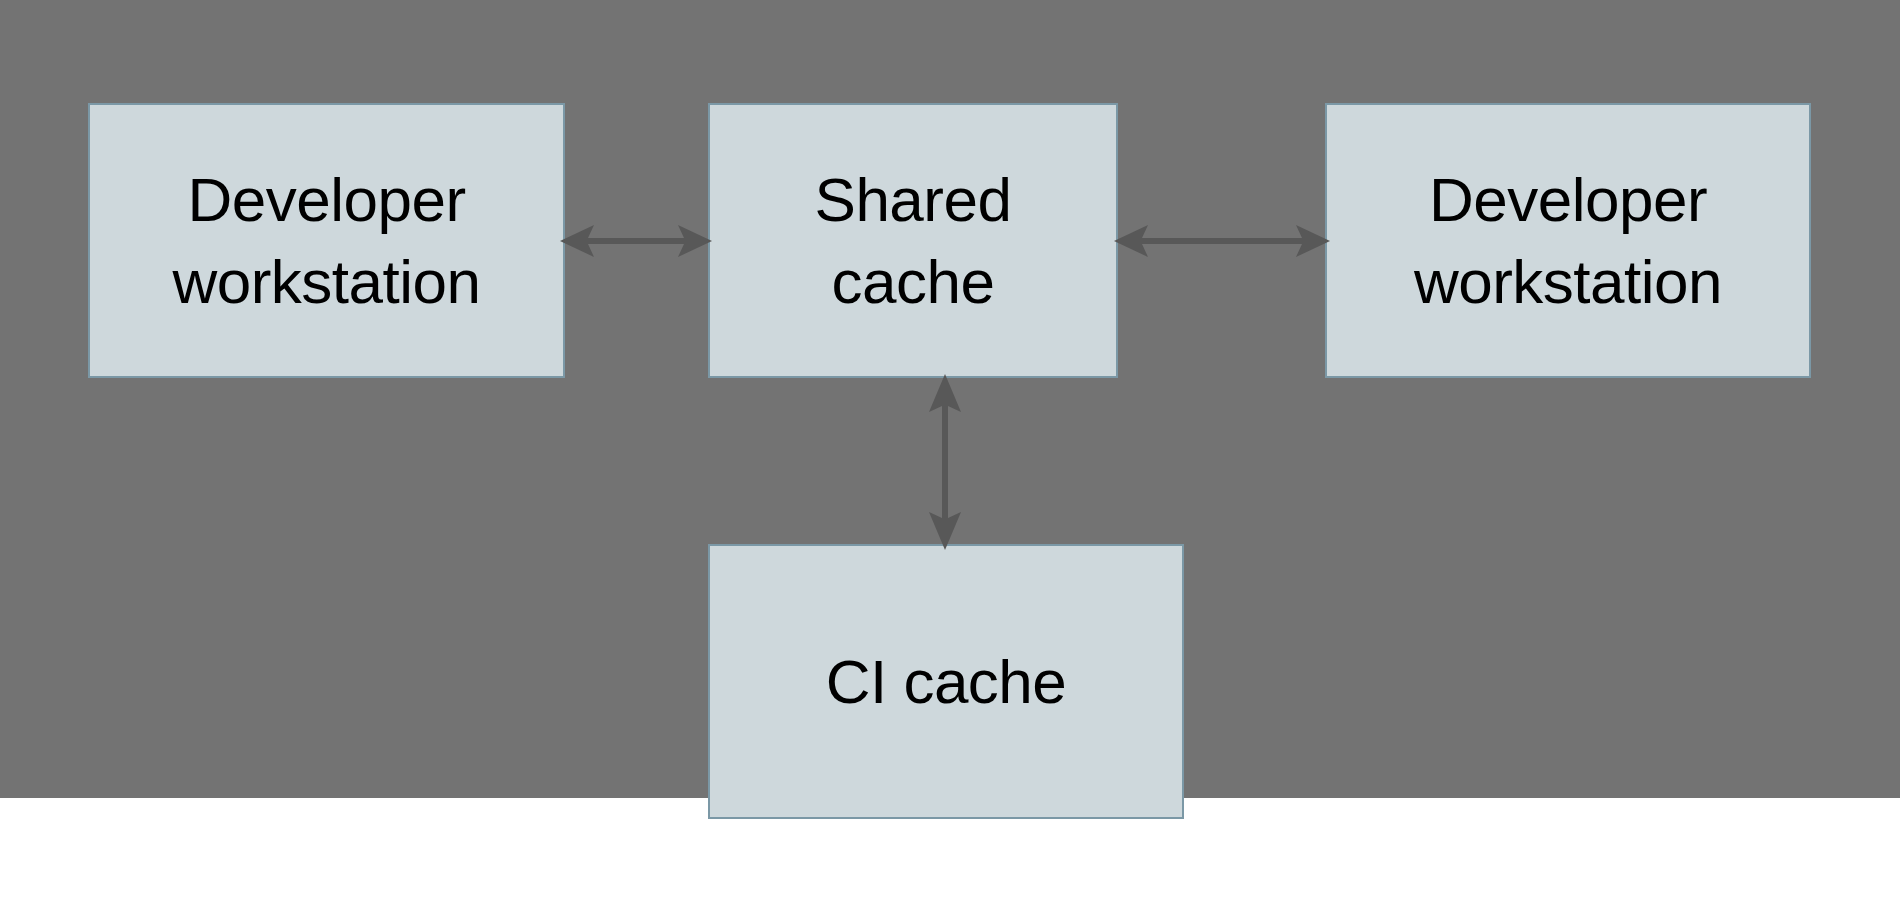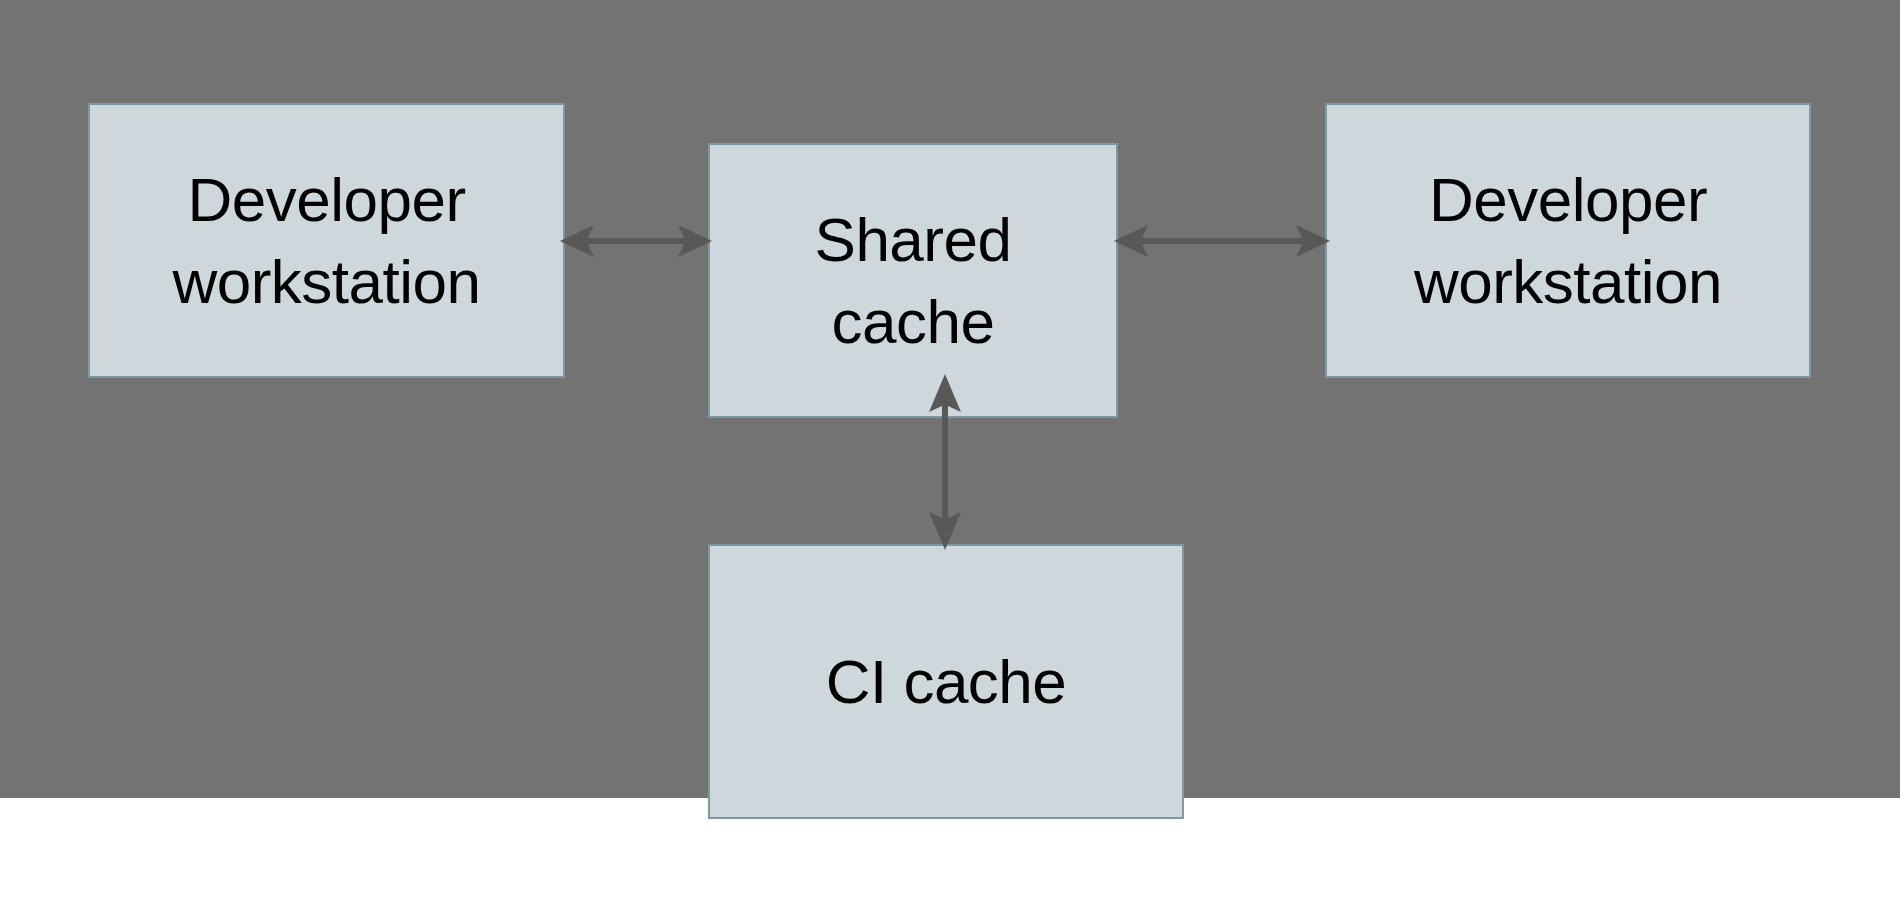--- a/index.html
+++ b/index.html
@@ -33,21 +33,21 @@
     font-family: "Liberation Sans", sans-serif;
     font-size: 62px;
     line-height: 1.32;
     color: #000000;
     font-weight: 400;
     letter-spacing: -0.5px;
     white-space: pre-line;
     padding: 0 6px;
   }
   #node-dev-left  { left: 88px;   top: 103px; width: 477px; height: 275px; }
-  #node-shared    { left: 708px;  top: 103px; width: 410px; height: 275px; margin-top: 40px; }
+  #node-shared    { left: 708px;  top: 103px; width: 410px; height: 275px; }
   #node-dev-right { left: 1325px; top: 103px; width: 486px; height: 275px; }
   #node-ci        { left: 708px;  top: 544px; width: 476px; height: 275px; }
 
   .connector {
     position: absolute;
     overflow: visible;
   }
   #edge-dev-left-shared  { left: 560px;  top: 215px; width: 152px;  height: 52px; }
   #edge-shared-dev-right { left: 1114px; top: 215px; width: 216px;  height: 52px; }
   #edge-shared-ci        { left: 919px;  top: 374px; width: 52px;   height: 176px; }

